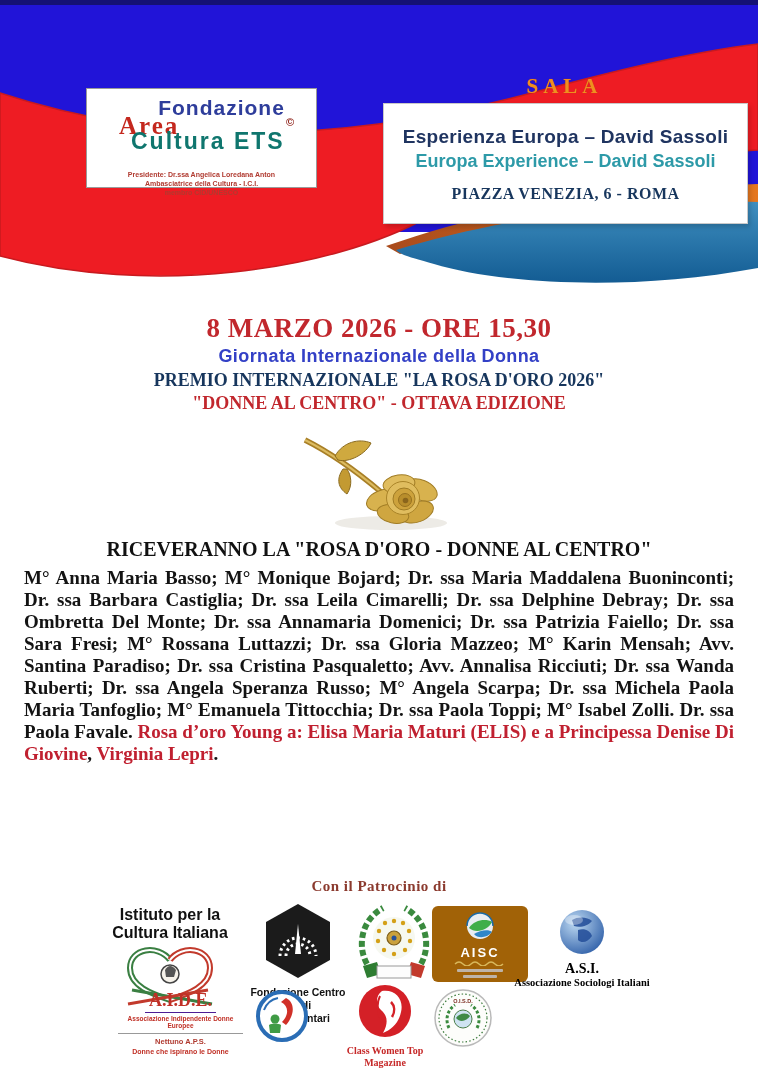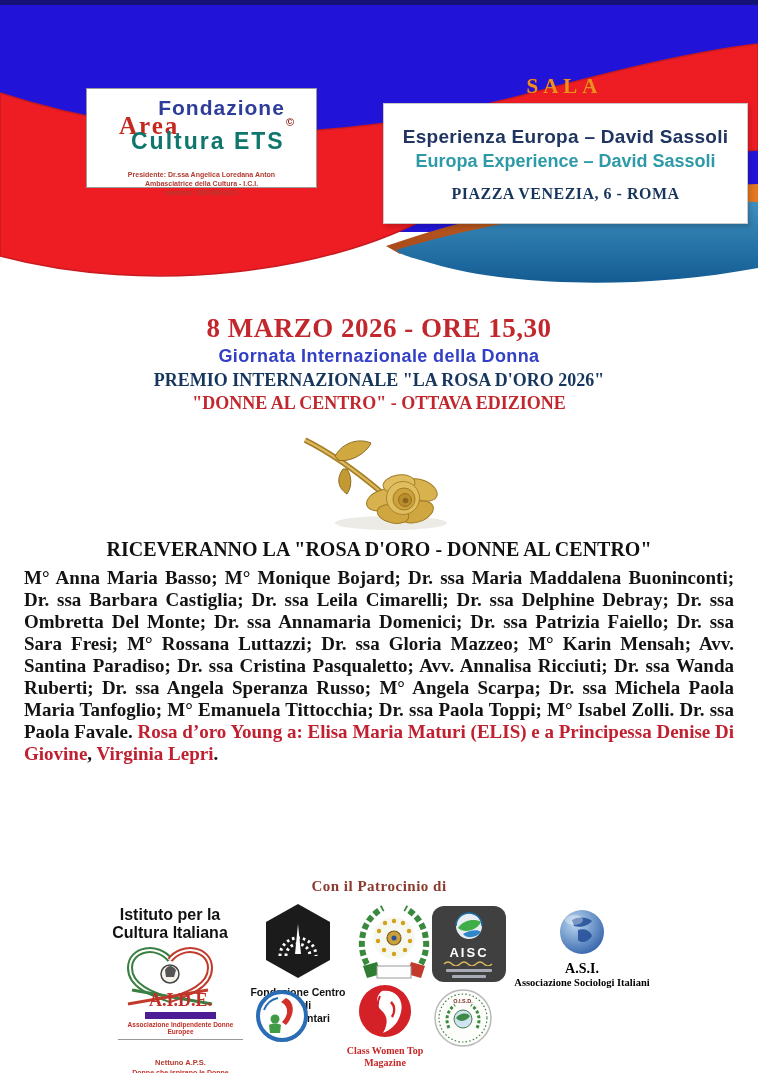--- a/index.html
+++ b/index.html
@@ -41,31 +41,31 @@
          font-weight:bold;font-size:19px;line-height:22px;color:#131313;}
   .names .red{color:#c02030;}
   
   .patronage{position:absolute;top:878px;left:0;width:758px;height:195px;}
   .pat-title{text-align:center;font-family:"Liberation Serif",serif;font-weight:bold;
              font-size:15px;color:#8b3a2e;letter-spacing:.5px;}
   .plogo{position:absolute;text-align:center;}
   .plogo .cap{font-weight:bold;color:#111;}
   .ist-label{font-size:16px;margin-bottom:2px;}
   .cs-label{font-size:10.5px;line-height:13px;margin-top:2px;}
-  .aisc-box{width:74px;height:76px;background:#404040;border-radius:12px;margin:0 auto;
+  .aisc-box{width:96px;height:76px;background:#a16207;border-radius:6px;margin:0 auto;
             display:flex;flex-direction:column;align-items:center;justify-content:center;}
   .aisc-name{color:#fff;font-weight:bold;font-size:13px;letter-spacing:2px;margin-top:1px;}
   .aisc-bar{width:46px;height:3px;background:#c8cfdd;opacity:.75;margin-top:3px;border-radius:1px;}
   .asi-label{font-family:"Liberation Serif",serif;font-weight:bold;font-size:14px;margin-top:1px;}
   .asi-sub{font-family:"Liberation Serif",serif;font-weight:bold;font-size:10.5px;}
   .aide-label{font-family:"Liberation Serif",serif;font-weight:bold;font-size:18px;color:#c03026;
-              border-bottom:7px solid #4c1d95;display:inline-block;padding:0 4px 1px 4px;}
+              border-bottom:1px solid #4c1d95;display:inline-block;padding:0 4px 1px 4px;}
   .aide-s1{font-size:6.5px;font-weight:bold;color:#c03026;margin-top:2px;}
   .aide-s2{font-size:7.5px;font-weight:bold;color:#b03a30;margin-top:4px;border-top:1px solid #999;
-           padding-top:18px;}
+           padding-top:3px;}
   .aide-s3{font-size:7px;font-weight:bold;color:#c03026;margin-top:2px;}
   .cw-label{font-family:"Liberation Serif",serif;font-weight:bold;font-size:10px;line-height:12px;
             color:#c62828;margin-top:3px;}
   .aig-free{font-weight:bold;font-size:9px;letter-spacing:1.5px;color:#111;margin-top:-3px;}
   .aig-org{font-family:"Liberation Serif",serif;font-weight:bold;font-size:10.5px;line-height:14px;
            color:#7c3420;margin-top:2px;}
 </style>
 </head>
 <body>
 

